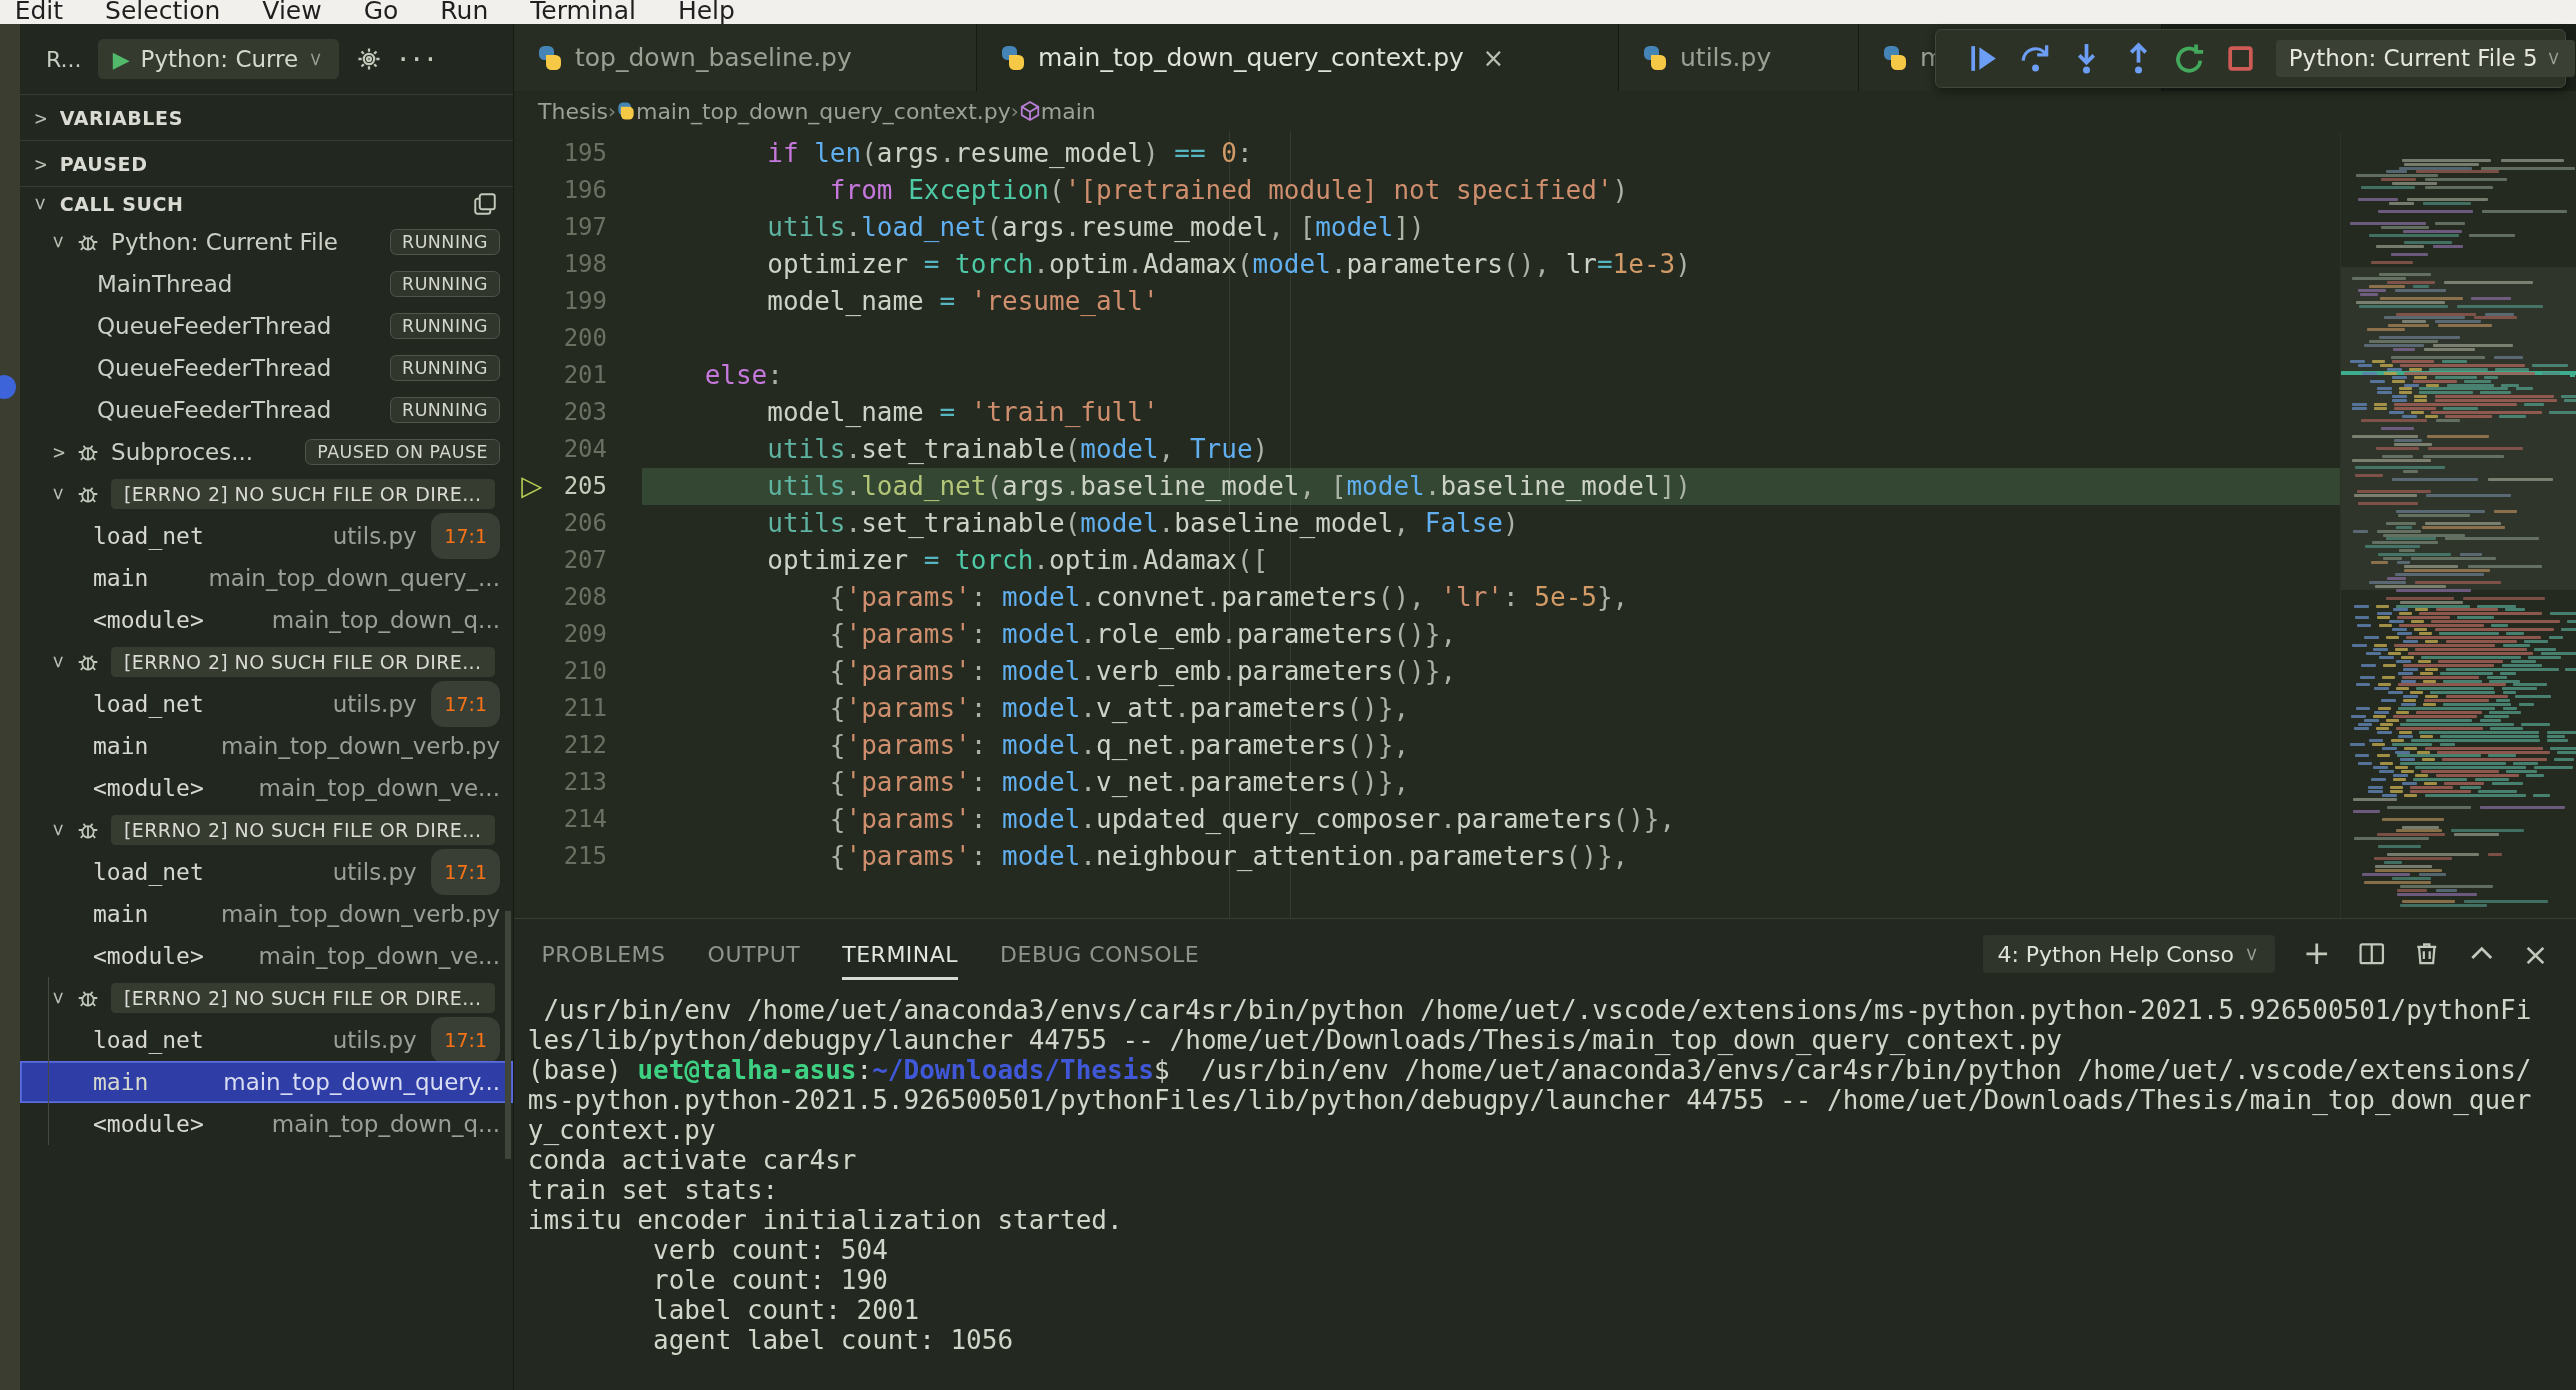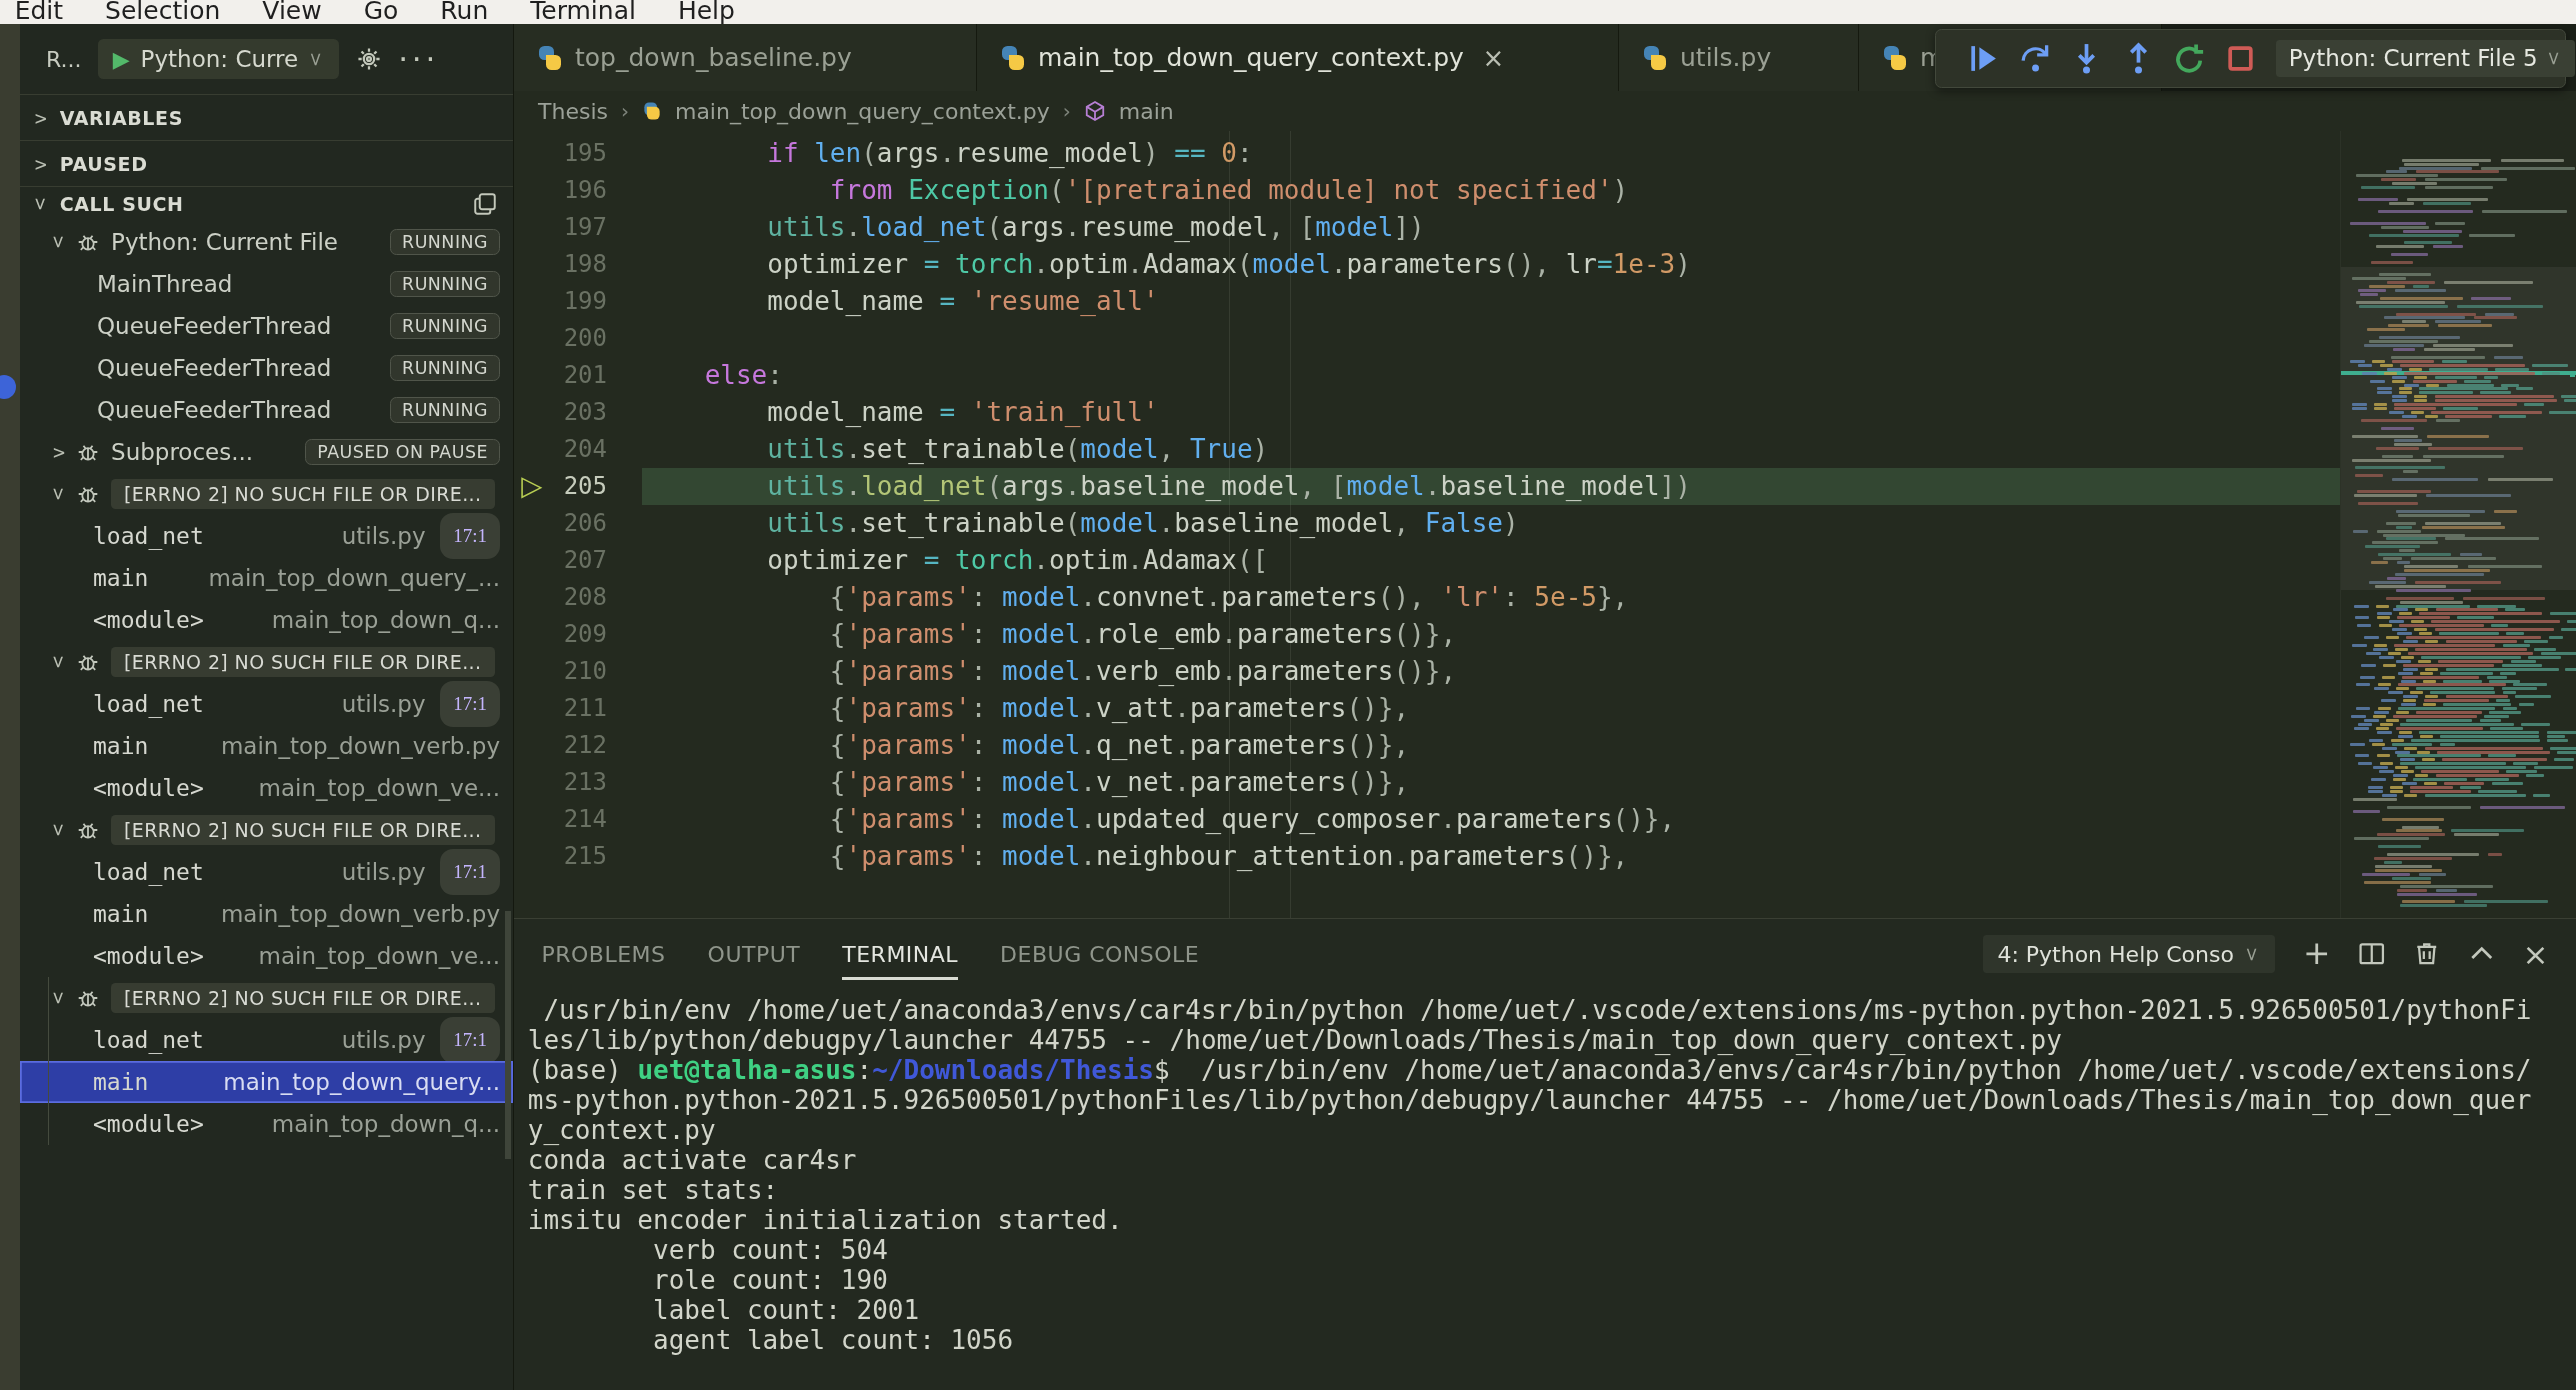--- a/index.html
+++ b/index.html
@@ -41,21 +41,21 @@
   .csrow.frame   { padding-left:73px; }
   .csrow .bug { flex:none; display:flex; }
   .badge { margin-left:auto; background:#31362c; border:0.9px solid #50554a; border-radius:6.4px;
     padding:1.8px 11px; font-size:17.4px; color:#d4d7cf; letter-spacing:0.5px; flex:none; }
   .errbox { background:#373c31; border-radius:4.6px; padding:3.7px 13px; font-size:19px;
     color:#d9dbd4; overflow:hidden; text-overflow:ellipsis; flex:0 1 auto; letter-spacing:0.4px; }
   .fname { font-family:"DejaVu Sans Mono",monospace; font-size:23px; color:#d6d8d0; }
   .ffile { margin-left:auto; color:#9aa096; font-size:23px; overflow:hidden;
     text-overflow:ellipsis; padding-left:18.4px; }
   .floc { margin-left:14.7px; background:#3a3f35; border-radius:13px; padding:12px 13px;
-    font-size:19px; color:#c4b5fd; flex:none;font-family:Liberation Serif, serif; }
+    font-size:19px; color:#f97316; flex:none; }
   .csrow.selected { background:#2e3ea6; box-shadow:inset 0 0 0 1.8px #5b6ce0; }
   .csrow.selected .ffile { color:#d8dcf2; }
   .csrow.guide::before { content:""; position:absolute; left:27.5px; top:0; bottom:0;
     width:0.9px; background:#454b3e; }
   .side-thumb { position:absolute; right:1.8px; top:887px; width:6.4px; height:248px;
     background:#3f453a; }
   
   .main { position:relative; flex:1; display:flex; flex-direction:column; }
   .tabbar { position:relative; height:67px; background:#1b2018; display:flex; flex:none; }
   .tab { display:flex; align-items:center; gap:13px; padding:0 24px; font-size:25px;
@@ -73,21 +73,21 @@
     background:#2d3227; border:0.9px solid #42483b; border-radius:6.4px;
     box-shadow:0 2.8px 9.2px rgba(0,0,0,.45); display:flex; align-items:center;
     padding:0 13px; gap:18.4px; z-index:5; }
   .grip { width:16.5px; height:24px;
     background-image:radial-gradient(circle,#8b9184 1.8px,transparent 2.4px);
     background-size:8.3px 8.3px; }
   .dbgico { display:flex; }
   .dbg-dd { margin-left:auto; display:flex; align-items:center; gap:9.2px; background:#3a4034;
     border-radius:3.7px; padding:5.5px 13px; font-size:23px; color:#e6e8e0; white-space:nowrap; }
   
-  .breadcrumb { height:40px; display:flex; align-items:center; gap:13px; padding-left:24px;
+  .breadcrumb { height:40px; display:flex; align-items:center; padding-left:24px;
     font-size:22px; color:#9ba198; background:#242a1f; flex:none; }
   .bc-sep { color:#7d837a; font-size:20px; }
   .breadcrumb .pyico { width:20px; height:20px; transform:scale(.85); }
   
   .editor { position:relative; flex:1; background:#242a1f; overflow:hidden; }
   .codelines { position:absolute; left:0; top:3.7px; right:0; }
   .cl { position:relative; display:flex; height:37px; align-items:center; }
   .ln { width:128px; flex:none; text-align:right; padding-right:35px; font-size:24px;
     color:#6a7163; font-family:"DejaVu Sans Mono",monospace; }
   .cl pre { flex:1; font-family:"DejaVu Sans Mono",monospace; font-size:26px;

